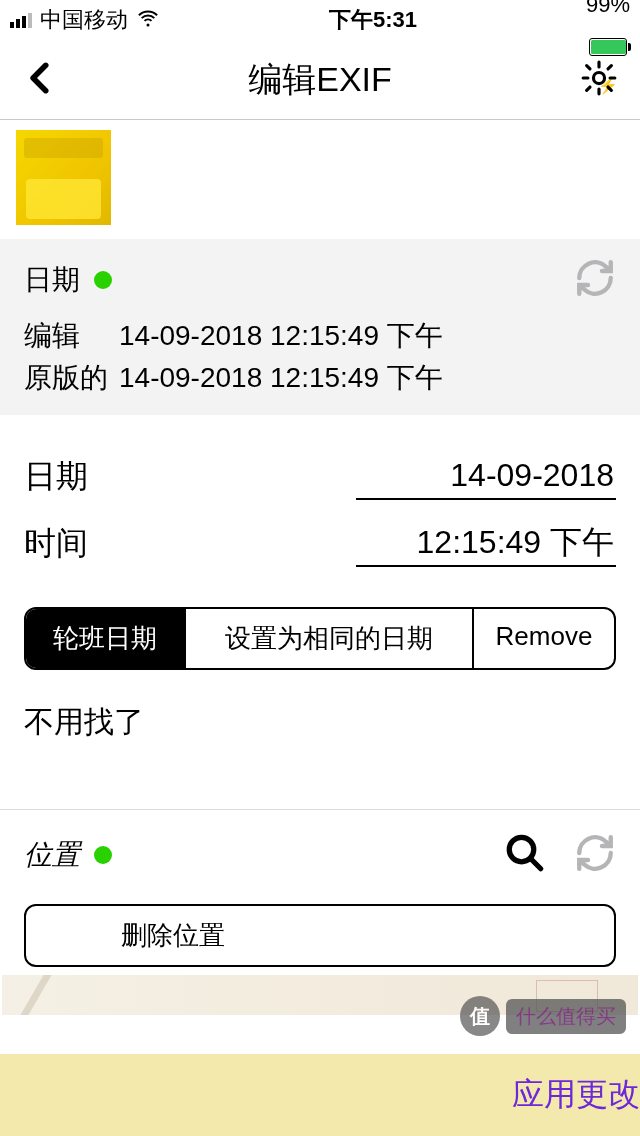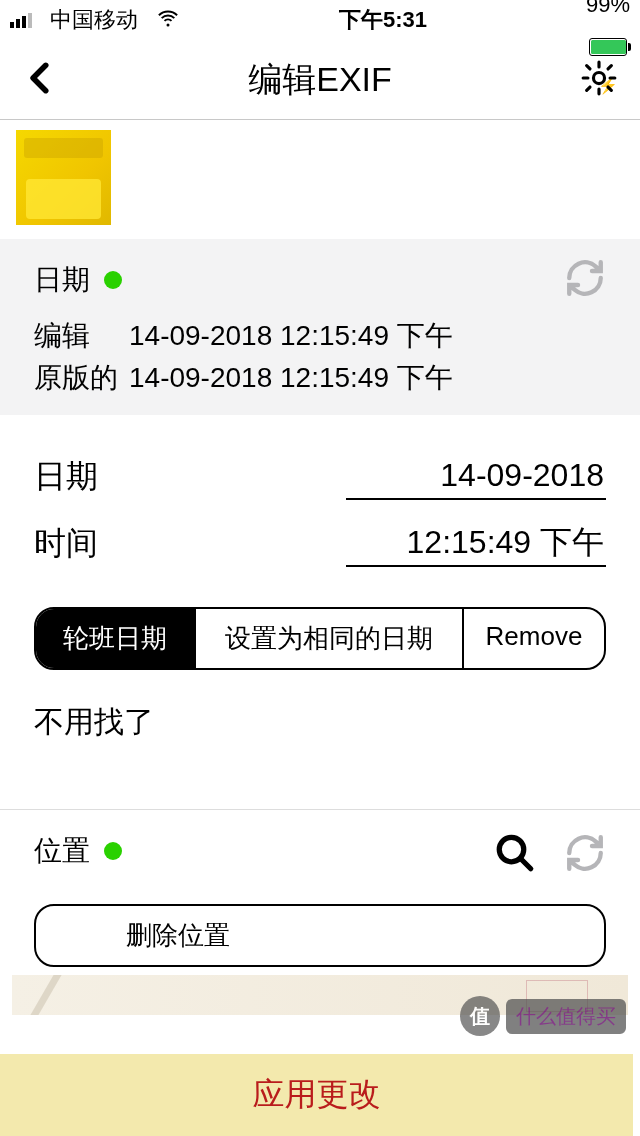--- a/index.html
+++ b/index.html
@@ -1,20 +1,20 @@
 <!DOCTYPE html>
 <html><head>
 <meta charset="utf-8">
 <style>
   * { margin: 0; padding: 0; box-sizing: border-box; }
   html, body { width: 640px; height: 1136px; font-family: -apple-system, "Helvetica Neue", Arial, sans-serif; background: #fff; color: #000; overflow: hidden; }
   
   
   .status-bar { height: 40px; display: flex; align-items: center; justify-content: space-between; padding: 0 10px; font-size: 22px; font-weight: 500; }
-  .status-left { display: flex; align-items: center; gap: 18px; }
+  .status-left { display: flex; align-items: center; gap: 8px; }
   .status-right { display: flex; align-items: center; gap: 20px; flex-direction: column; }
   .signal-bars { display: flex; align-items: flex-end; gap: 2px; }
   .signal-bars span { width: 4px; background: #000; display: block; }
   .signal-bars span:nth-child(1){height:6px}
   .signal-bars span:nth-child(2){height:9px}
   .signal-bars span:nth-child(3){height:12px}
   .signal-bars span:nth-child(4){height:15px;background:#bbb}
   .wifi-icon svg { width: 24px; height: 24px; }
   .battery { width: 38px; height: 18px; border: 1.5px solid #000; border-radius: 3px; position: relative; }
   .battery::after { content:""; position:absolute; right:-5px; top:4px; width:3px; height:8px; background:#000; border-radius:0 2px 2px 0; }
@@ -25,53 +25,53 @@
   .nav-title { font-size: 34px; font-weight: 400; }
   .back-btn svg, .gear-btn svg { width: 38px; height: 38px; }
   
   .content { height: 1016px; overflow: hidden; position: relative; }
   
   .thumb-row { padding: 10px 16px 0; }
   .thumb { width: 95px; height: 95px; background: linear-gradient(135deg,#f5d800 0%,#f0c500 60%,#e0b800 100%); display:block; position:relative; overflow:hidden; }
   .thumb::before { content:""; position:absolute; top:8px; left:8px; right:8px; height:20px; background:rgba(200,160,0,.4); border-radius:3px; }
   .thumb::after { content:""; position:absolute; bottom:6px; left:10px; right:10px; height:40px; background:rgba(255,230,50,.8); border-radius:4px; }
   
-  .section { background:#fff; padding: 18px 34px; }
+  .section { background:#fff; padding: 18px 24px; }
   .gray-sec { background:#f3f3f4; }
   
   .section-header { display:flex; align-items:center; justify-content:space-between; }
   .sh-left { display:flex; align-items:center; gap:14px; font-size:28px; }
   .dot { width:18px; height:18px; border-radius:50%; background:#2ad100; }
   .refresh-icon svg { width:42px; height:42px; }
   .search-icon svg { width:42px; height:42px; }
   
   .meta-line { font-size:28px; margin-top:14px; display:flex; }
   .meta-label { width: 95px; }
   
   .field-row { display:flex; justify-content:space-between; align-items:center; font-size:32px; padding: 4px 0; }
   .field-input { border:none; border-bottom:2px solid #000; font-size:32px; text-align:right; padding:4px 2px; background:transparent; width: 260px; font-family:inherit; }
   
-  .seg-control { display:flex; border:2px solid #000; border-radius:20px; overflow:hidden; margin-top:10px; }
+  .seg-control { display:flex; border:2px solid #000; border-radius:12px; overflow:hidden; margin-top:10px; }
   .seg-control .seg { flex-shrink:0; padding:12px 0; text-align:center; font-size:26px; border-right:2px solid #000; }
   .seg-control .seg:last-child { border-right:none; }
   .seg.active { background:#000; color:#fff; }
   .seg-a { width:160px; } .seg-b { flex:1; } .seg-c { width:140px; }
   .seg-half { width:50%; }
   
   .no-find { font-size:30px; padding: 32px 0 48px; }
   
   .loc-section { border-top: 1px solid #ddd; }
-  .loc-header { display:flex; align-items:flex-start; justify-content:space-between; padding: 22px 0 16px; }
+  .loc-header { display:flex; align-items:center; justify-content:space-between; padding: 22px 0 16px; font-style: italic; }
   .loc-icons { display:flex; align-items:center; gap:28px; }
   
   .map-preview { height:40px; background: linear-gradient(90deg,#f5f0e5 0%,#f0e8d8 100%); margin:8px -22px -18px; position:relative; overflow:hidden; }
   .map-preview::before { content:""; position:absolute; left:30px; top:0; bottom:0; width:8px; background:rgba(200,190,170,.5); transform:skewX(-30deg); }
   .map-preview::after { content:""; position:absolute; right:40px; top:5px; width:60px; height:30px; border:1px solid rgba(180,80,100,.3); }
   
-  .apply-bar { position:absolute; left:0; right:7px; bottom:0; height:96px; background:#f3e9ad; display:flex; align-items:center; justify-content:center; font-size:32px; color:#b91c1c; border-top:14px solid #fff; }
+  .apply-bar { position:absolute; left:0; right:0; bottom:0; height:96px; background:#f3e9ad; display:flex; align-items:center; justify-content:flex-end; font-size:32px; color:#6d28d9; border-top:14px solid #fff; }
   
   .watermark { position:absolute; right:14px; bottom:100px; display:flex; align-items:center; gap:6px; opacity:.85; }
   .wm-circle { width:40px; height:40px; border-radius:50%; background:rgba(80,80,80,.8); color:#fff; display:flex; align-items:center; justify-content:center; font-size:20px; font-weight:bold; }
   .wm-text { background:rgba(80,80,80,.85); color:#701a75; border-radius:6px; padding:4px 10px; font-size:20px; }
 </style>
 </head>
 <body>
 
 <div class="status-bar">
   <div class="status-left">

